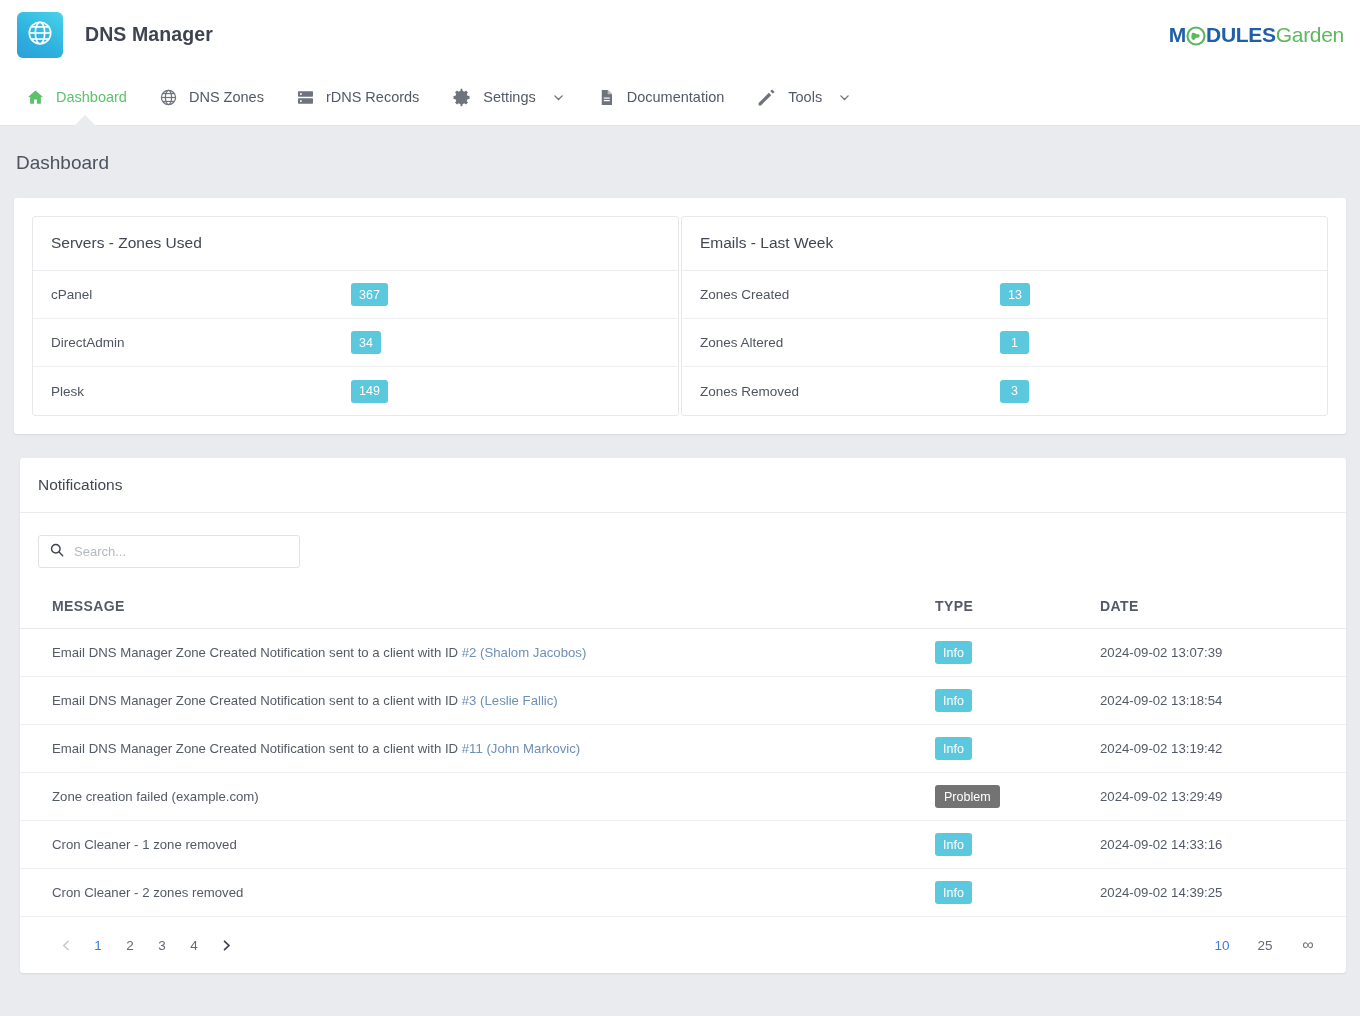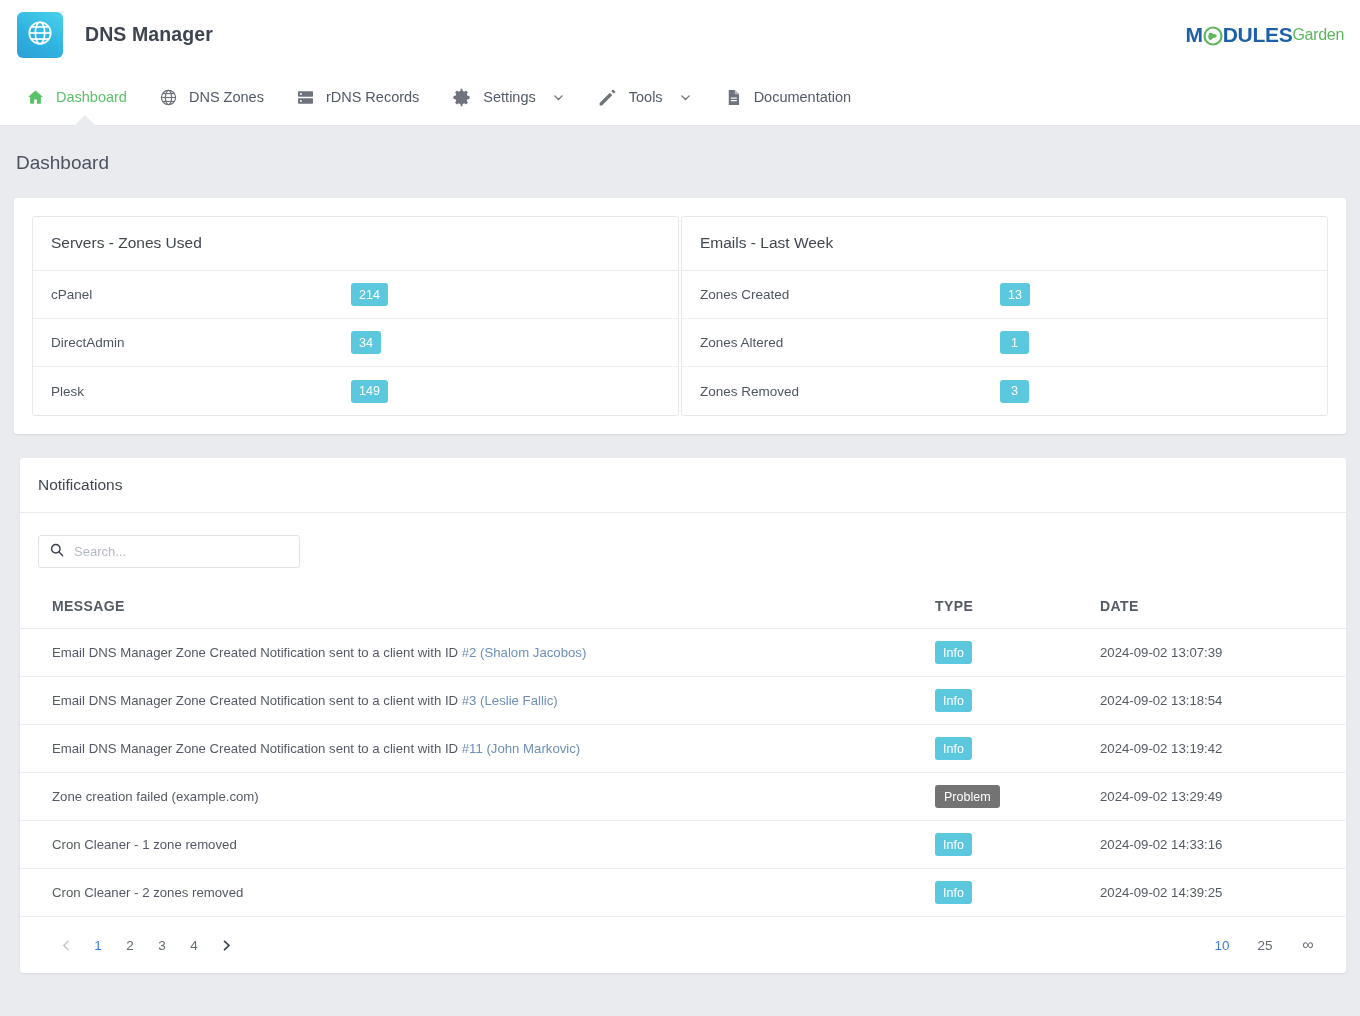--- a/index.html
+++ b/index.html
@@ -40,21 +40,21 @@
   .brand {
     margin-left: auto;
     display: flex;
     align-items: center;
     font-weight: bold;
     font-size: 21px;
     letter-spacing: -0.3px;
     white-space: nowrap;
   }
   .brand .b1 { color: #1f5fa8; }
-  .brand .b2 { color: #5cb85c; font-weight: normal; font-size: 16px; }
+  .brand .b2 { color: #5cb85c; font-weight: normal; font-size: 21px; }
   .brand .globe { display: inline-flex; margin: 0 0px; position: relative; top: 1px; }
 
   
   .nav-bar {
     height: 57px;
     background: #ffffff;
     border-bottom: 1px solid #dfe2e7;
     display: flex;
     align-items: center;
     padding-left: 10px;
@@ -303,59 +303,59 @@
     <span class="nav-label">Settings</span>
     <span class="nav-caret">
       <svg width="13" height="13" viewBox="0 0 16 16" fill="none" stroke="#6e737d" stroke-width="1.7" stroke-linecap="round">
         <path d="M3.5 6 8 10.4 12.5 6"></path>
       </svg>
     </span>
   </div>
 
   <div class="nav-item">
     <span class="nav-icon">
-      <svg width="21" height="21" viewBox="0 0 24 24" fill="#6e737d">
-        <path d="M3 18.3V21h2.7L17.4 9.3l-2.7-2.7zM20.7 6.3a.9.9 0 0 0 0-1.3l-1.7-1.7a.9.9 0 0 0-1.3 0l-1.4 1.4 2.7 2.7z"></path>
-      </svg>
-    </span>
-    <span class="nav-label">Tools</span>
-    <span class="nav-caret">
-      <svg width="13" height="13" viewBox="0 0 16 16" fill="none" stroke="#6e737d" stroke-width="1.7" stroke-linecap="round">
-        <path d="M3.5 6 8 10.4 12.5 6"></path>
-      </svg>
-    </span>
-  </div>
-
-  <div class="nav-item">
-    <span class="nav-icon">
       <svg width="19" height="19" viewBox="0 0 24 24">
         <path d="M6 2.5h7.5L19 8v13.5H6z" fill="#6e737d"></path>
         <path d="M13.5 2.5 19 8h-5.5z" fill="#b6bac1"></path>
         <rect x="8.6" y="12" width="7.6" height="1.5" fill="#ffffff"></rect>
         <rect x="8.6" y="15.2" width="7.6" height="1.5" fill="#ffffff"></rect>
       </svg>
     </span>
     <span class="nav-label">Documentation</span>
   </div>
 
+  <div class="nav-item">
+    <span class="nav-icon">
+      <svg width="21" height="21" viewBox="0 0 24 24" fill="#6e737d">
+        <path d="M3 18.3V21h2.7L17.4 9.3l-2.7-2.7zM20.7 6.3a.9.9 0 0 0 0-1.3l-1.7-1.7a.9.9 0 0 0-1.3 0l-1.4 1.4 2.7 2.7z"></path>
+      </svg>
+    </span>
+    <span class="nav-label">Tools</span>
+    <span class="nav-caret">
+      <svg width="13" height="13" viewBox="0 0 16 16" fill="none" stroke="#6e737d" stroke-width="1.7" stroke-linecap="round">
+        <path d="M3.5 6 8 10.4 12.5 6"></path>
+      </svg>
+    </span>
+  </div>
+
   <div class="nav-pointer"></div>
 </div>
 
 <div class="page-title-wrap">
   <div class="page-title">Dashboard</div>
 </div>
 
 <div class="outer-card">
   <div class="top-row">
 
     <div class="panel">
       <div class="panel-head">Servers - Zones Used</div>
       <div class="panel-row">
         <span class="label">cPanel</span>
-        <span class="badge">214</span>
+        <span class="badge">367</span>
       </div>
       <div class="panel-row">
         <span class="label">DirectAdmin</span>
         <span class="badge">34</span>
       </div>
       <div class="panel-row">
         <span class="label">Plesk</span>
         <span class="badge">149</span>
       </div>
     </div>

